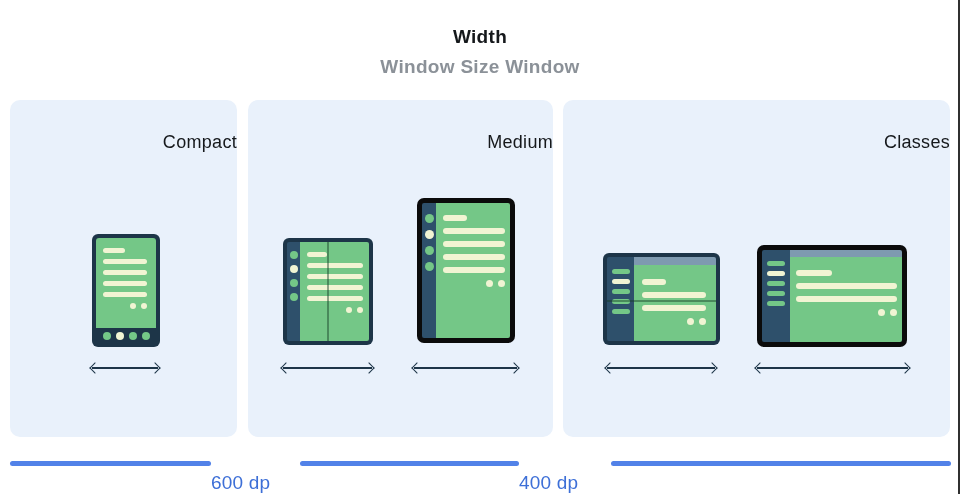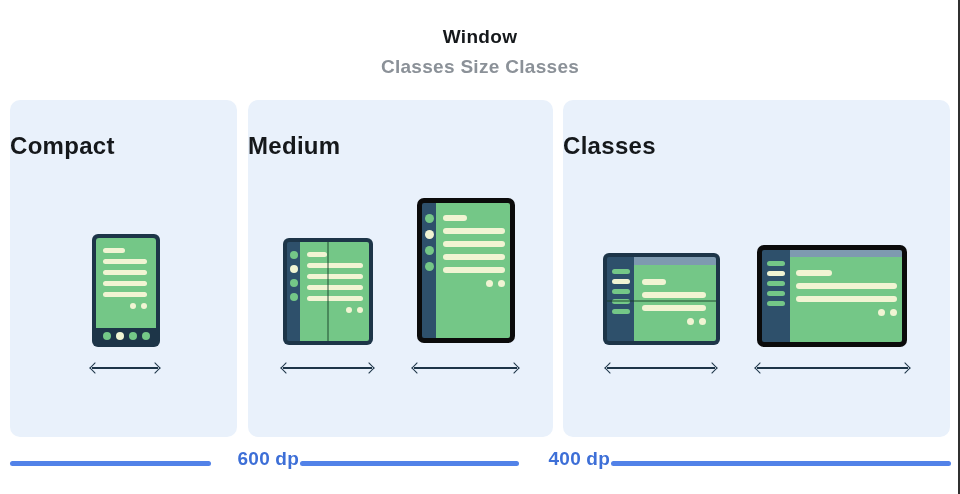--- a/index.html
+++ b/index.html
@@ -14,21 +14,21 @@
   
   .header{position:absolute;top:0;left:0;right:0;text-align:center}
   .title{margin-top:26px;font-size:19px;font-weight:700;color:var(--title-color,#15181b);letter-spacing:.3px}
   .subtitle{margin-top:8px;font-size:19px;font-weight:700;color:var(--subtitle-color,#8b9198);letter-spacing:.3px}
 
   
   .panel{position:absolute;top:100px;height:337px;border-radius:10px;background:var(--panel-background,#e9f1fb)}
   #panel-compact{left:10px;width:227px}
   #panel-medium{left:248px;width:305px}
   #panel-expanded{left:563px;width:387px}
-  .panel-title{text-align:left;margin-top:32px;font-size:24px;font-weight:700;color:var(--title-color,#15181b);letter-spacing:.3px}
+  .panel-title{text-align:right;margin-top:32px;font-size:18px;font-weight:400;color:var(--title-color,#15181b);letter-spacing:.3px}
 
   
   .device{position:absolute;display:flex}
   .screen{flex:1;background:var(--screen-green,#74c787);min-width:0}
   .rail{flex:none;background:var(--sidebar-navy,#2e506b);display:flex;flex-direction:column;align-items:center}
   .rail i{display:block;flex:none}
   .tline{height:5px;border-radius:3px;background:var(--content-cream,#f1f4d3)}
   .content-dots{display:flex;justify-content:flex-end;gap:5px;margin-top:1px}
   .content-dots i{display:block;width:6px;height:6px;border-radius:50%;background:var(--content-cream,#f1f4d3)}
   .dot-green{background:var(--screen-green,#74c787)}
@@ -95,35 +95,35 @@
   .a-fold{left:33px;width:93px}
   .a-tabp{left:164px;width:107px}
   .a-exl{left:42px;width:112px}
   .a-exr{left:192px;width:155px}
 
   
   .seg{position:absolute;top:461px;height:5px;border-radius:3px;background:var(--accent-blue-line,#5282e8)}
   .seg1{left:10px;width:201px}
   .seg2{left:300px;width:219px}
   .seg3{left:611px;width:340px}
-  .scale-label{position:absolute;top:448px;font-size:19px;font-weight:700;letter-spacing:.2px;
-    color:var(--accent-blue-text,#3d6fd7);text-align:right}
+  .scale-label{position:absolute;top:472px;font-size:19px;font-weight:400;letter-spacing:.2px;
+    color:var(--accent-blue-text,#3d6fd7);text-align:left}
   #bp600{left:211px;width:88px}
   #bp840{left:519px;width:91px}
 
   .right-edge{position:absolute;right:0;top:0;bottom:0;width:2px;background:#303030}
 </style>
 </head>
 <body>
 
 <div class="page">
 
   <div class="header">
-    <div class="title">Window</div>
-    <div class="subtitle">Classes Size Classes</div>
+    <div class="title">Width</div>
+    <div class="subtitle">Window Size Window</div>
   </div>
 
   <section class="panel" id="panel-compact">
     <div class="panel-title">Compact</div>
 
     <div class="device phone">
       <div class="screen">
         <div class="tline short"></div>
         <div class="tline"></div>
         <div class="tline"></div>

